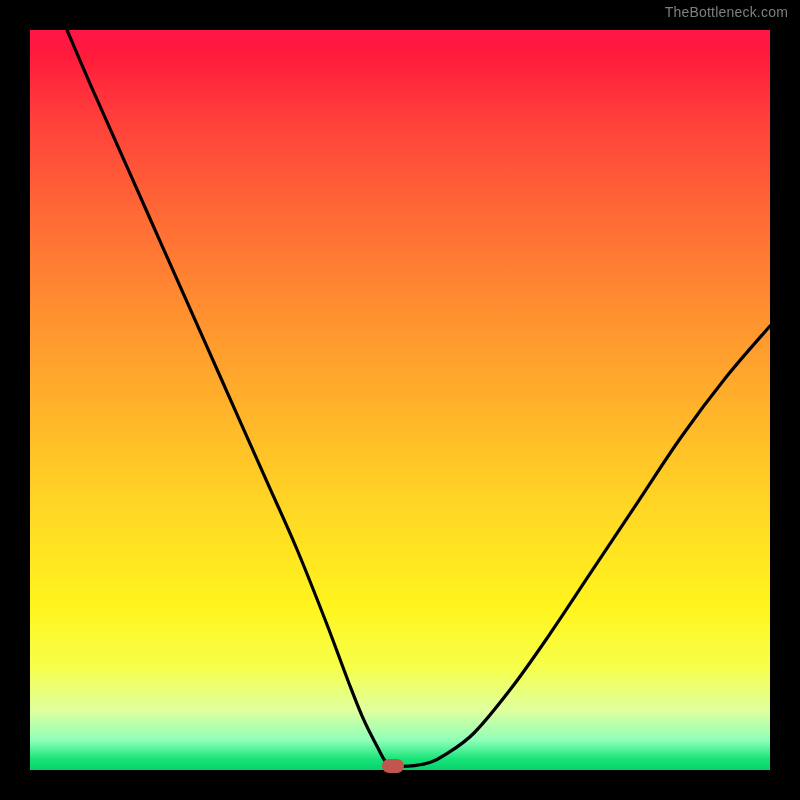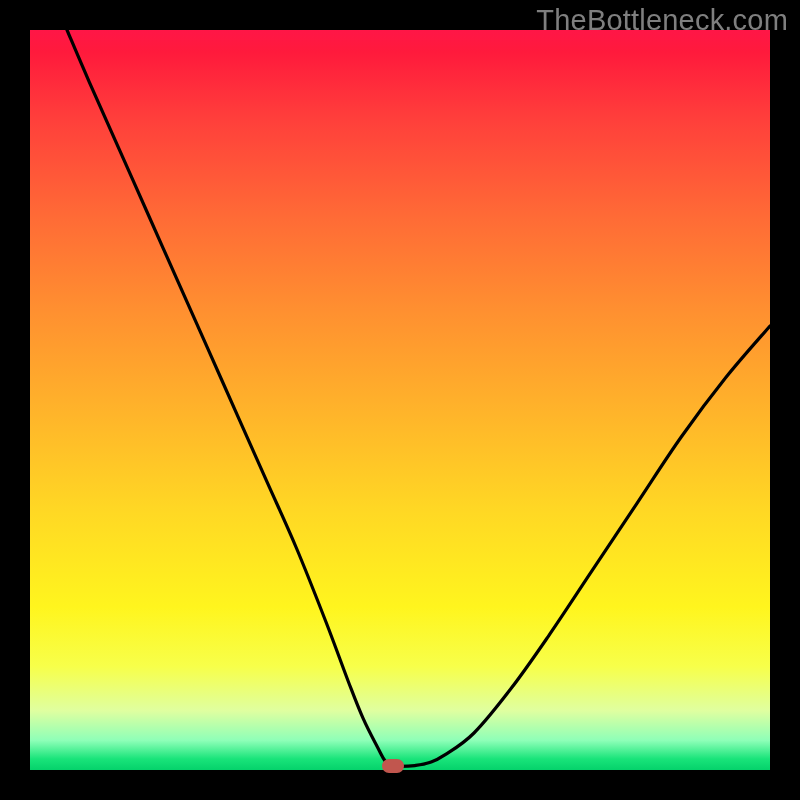--- a/index.html
+++ b/index.html
@@ -40,21 +40,21 @@
       #8effb8 96%,
       #19e47a 98.5%,
       #05d26b 100%
     );
   }
   .watermark {
     position: absolute;
     top: 4px;
     right: 12px;
     color: #7f7f7f;
-    font-size: 29px;
+    font-size: 14px;
     letter-spacing: 0.2px;
     user-select: none;
   }
   svg.curve {
     position: absolute;
     top: 0;
     left: 0;
     width: 740px;
     height: 740px;
   }

